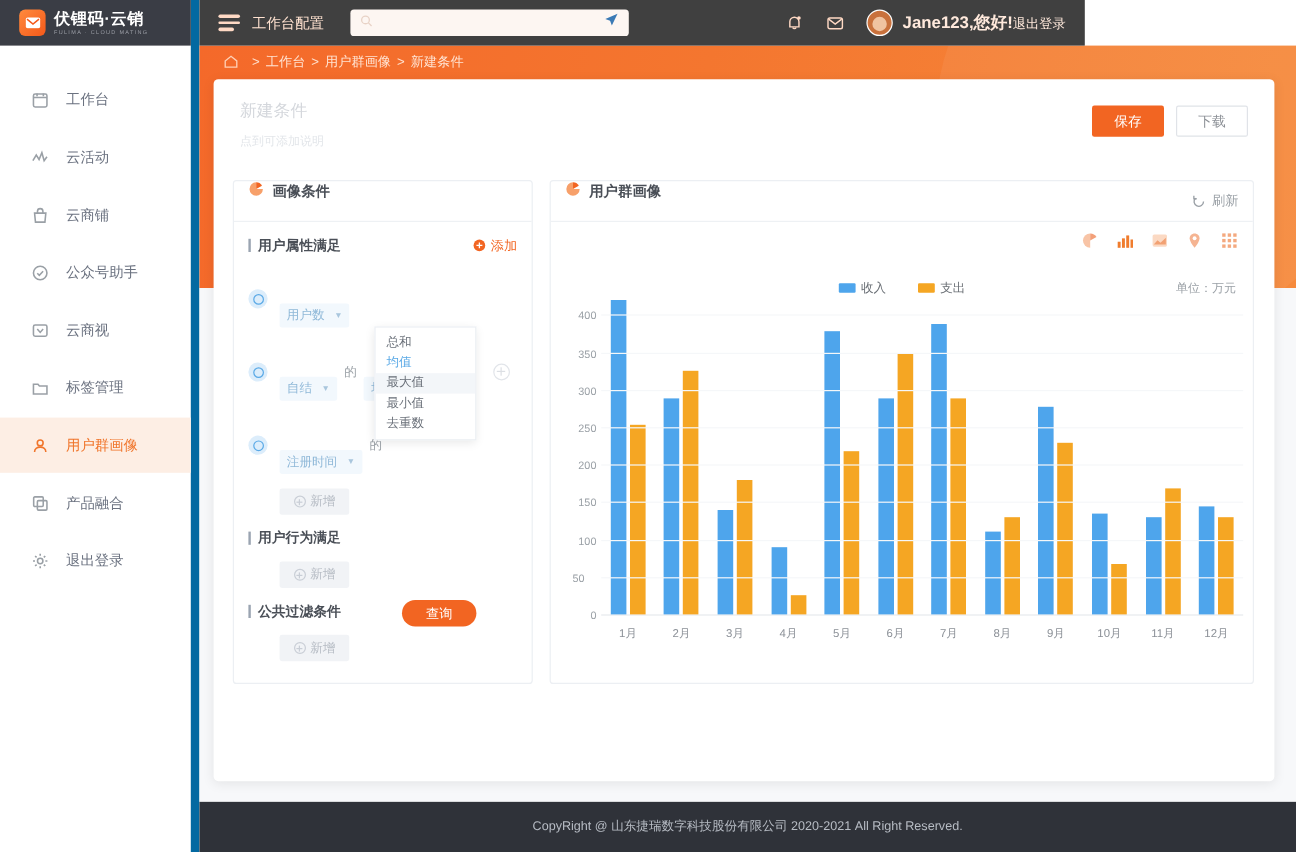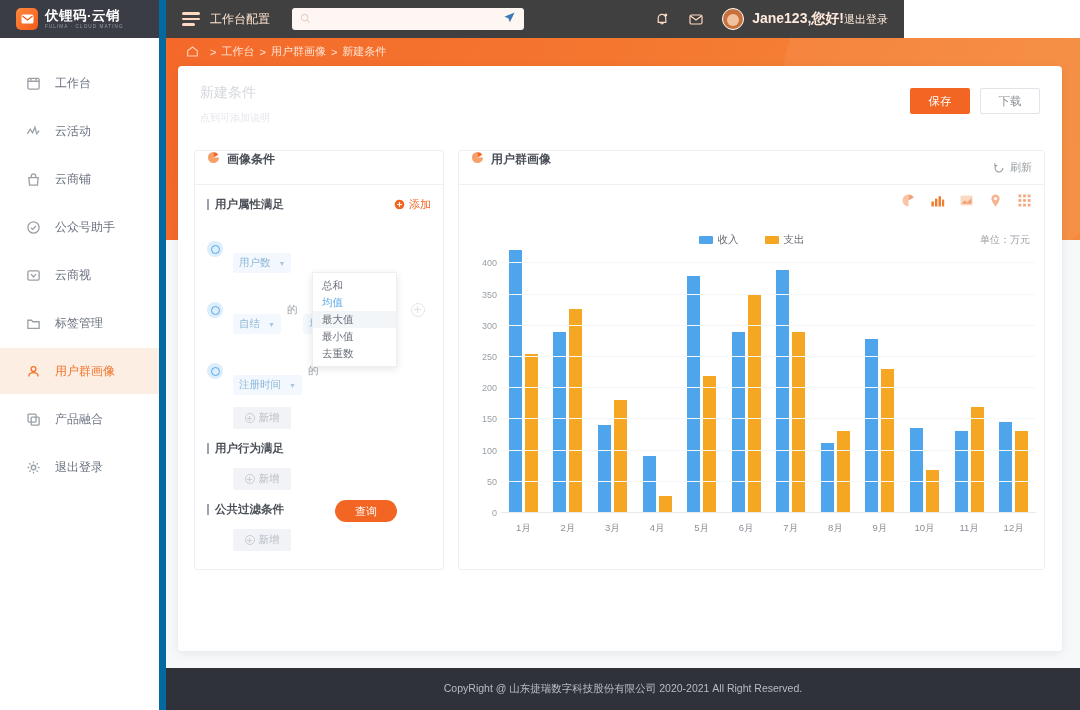--- a/index.html
+++ b/index.html
@@ -628,21 +628,21 @@
           <span class="lg">
             <span class="sw" style="background:#f5a623"></span>
             <span>支出</span>
           </span>
         </div>
         <div class="unit">单位：万元</div>
 
         <div class="plot">
           <div class="y-axis">
               <div class="y-tick" style="top: 262px;">0</div>
-              <div class="y-tick" style="top: 230.81px;">50</div>
+              <div class="y-tick" style="top: 230.81px; text-align: center;">50</div>
               <div class="y-tick" style="top: 199.619px;">100</div>
               <div class="y-tick" style="top: 168.429px;">150</div>
               <div class="y-tick" style="top: 137.238px;">200</div>
               <div class="y-tick" style="top: 106.048px;">250</div>
               <div class="y-tick" style="top: 74.8571px;">300</div>
               <div class="y-tick" style="top: 43.6667px;">350</div>
               <div class="y-tick" style="top: 12.4762px;">400</div>
             </div>
           <div class="axis-base"></div>
           <div class="bars">

